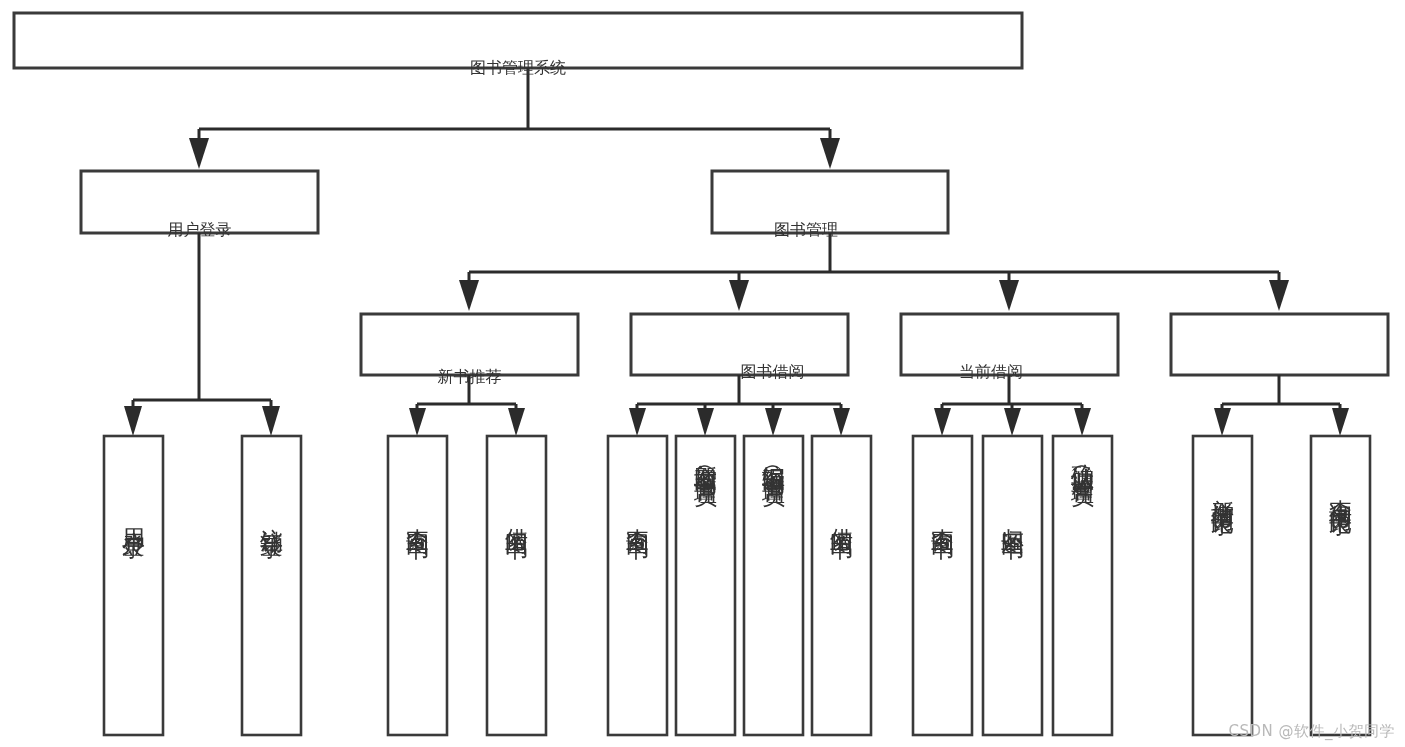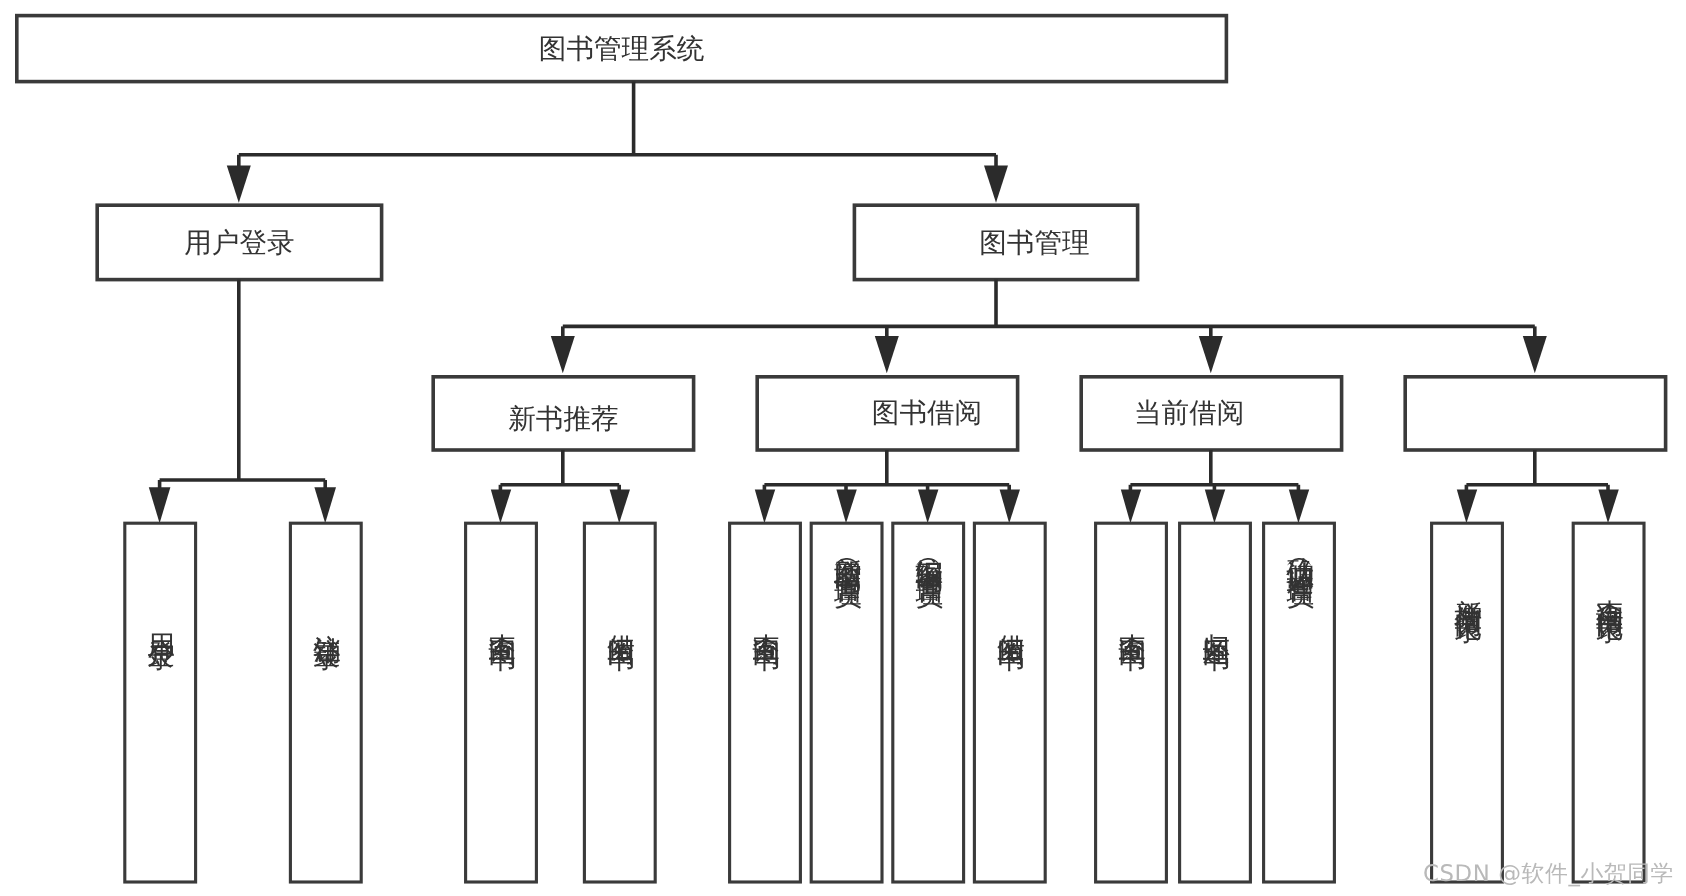--- a/index.html
+++ b/index.html
@@ -62,31 +62,32 @@
     color: #333333;
     letter-spacing: 3px;
     white-space: nowrap;
   }
   .box-label-h {
     position: absolute;
     display: flex;
     align-items: center;
     justify-content: center;
     font-family: "DejaVu Sans", "Liberation Sans", sans-serif;
-    font-size: 23px;
+    font-size: 16px;
     color: #333333;
     pointer-events: none;
     white-space: nowrap;
+    margin-top: 28px;
   }
   .watermark {
     position: absolute;
     right: 10px;
     bottom: 6px;
     font-family: "DejaVu Sans", "Liberation Sans", sans-serif;
-    font-size: 19px;
+    font-size: 15px;
     color: #b9b9b9;
     letter-spacing: 0.5px;
     white-space: nowrap;
   }
 </style>
 </head>
 <body>
 
 <div id="diagram-root">
 
@@ -179,21 +180,21 @@
     <rect class="node-box-thin" x="1053" y="436" width="59" height="299"></rect>
 
     <rect class="node-box-thin" x="1193" y="436" width="59" height="299"></rect>
     <rect class="node-box-thin" x="1311" y="436" width="59" height="299"></rect>
 
   </svg>
 
   <div class="box-label-h" style="left:14px; top:13px; width:1008px; height:55px;">图书管理系统</div>
 
   <div class="box-label-h" style="left:81px; top:171px; width:237px; height:62px;">用户登录</div>
-  <div class="box-label-h" style="left:744px; top:171px; width:236px; height:62px;text-align:center;">图书管理</div>
+  <div class="box-label-h" style="left:688px; top:171px; width:236px; height:62px;text-align:center;">图书管理</div>
 
   <div class="box-label-h" style="left:361px; top:314px; width:217px; height:70px;">新书推荐</div>
   <div class="box-label-h" style="left:631px; top:314px; width:217px; height:61px;padding-left:33px;">图书借阅</div>
   <div class="box-label-h" style="left:901px; top:314px; width:180px; height:61px;">当前借阅</div>
 
   <div class="leaf-label-wrap" style="left:104px; top:436px; width:59px; height:299px; padding-top:74px;">
     <span class="leaf-label-text">用户登录</span>
   </div>
   <div class="leaf-label-wrap" style="left:242px; top:436px; width:59px; height:299px; padding-top:74px;">
     <span class="leaf-label-text">注销登录</span>

